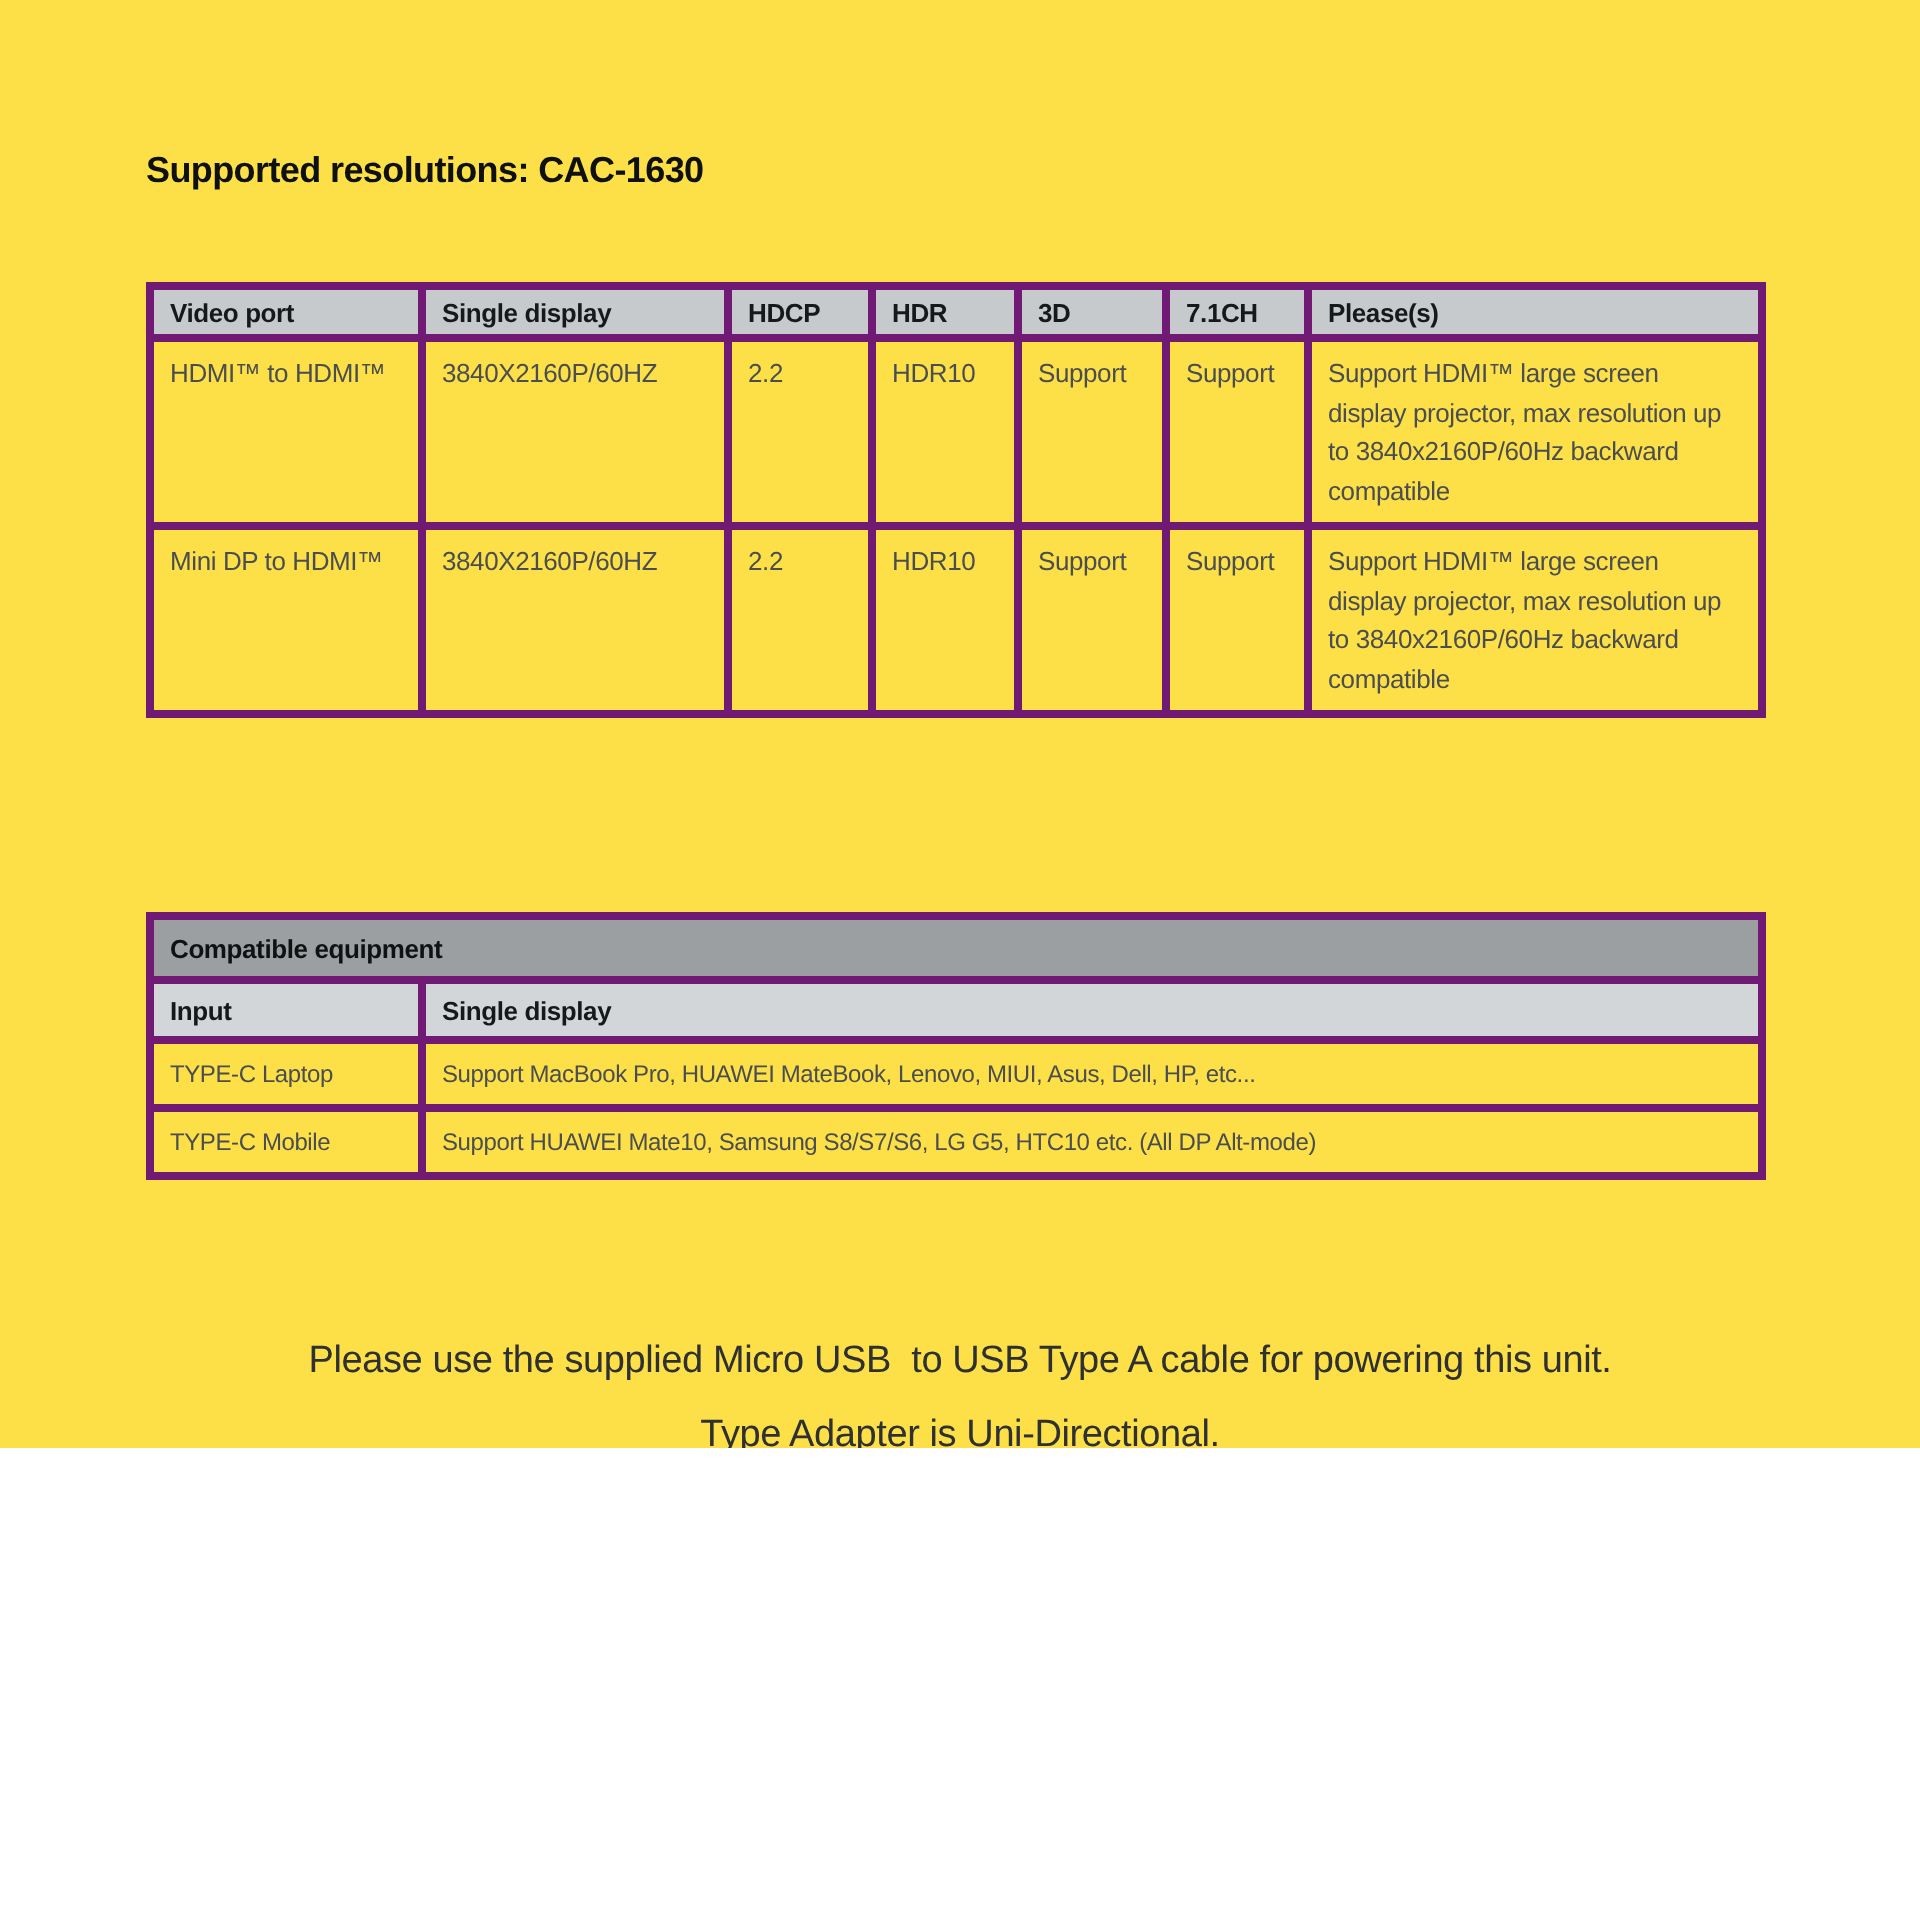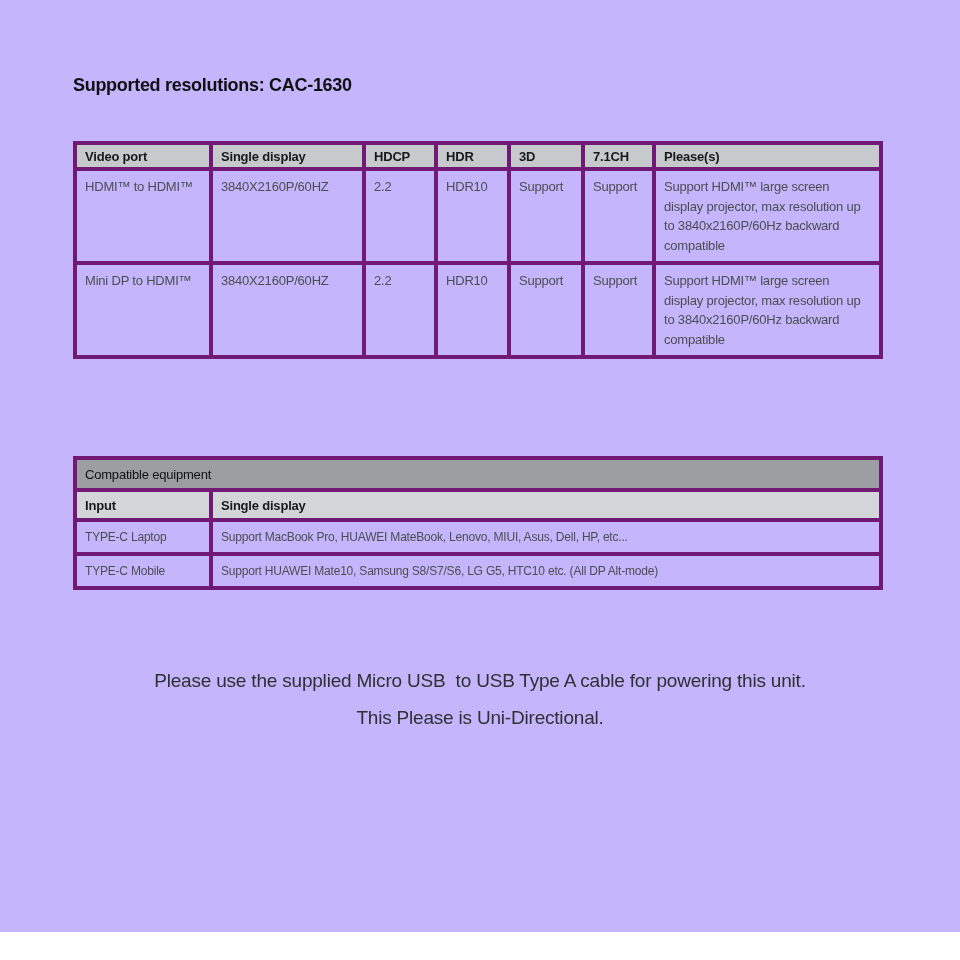--- a/index.html
+++ b/index.html
@@ -1,17 +1,17 @@
 <!DOCTYPE html>
 <html><head>
 <meta charset="utf-8">
 <style>
   html,body { margin:0; padding:0; background:#ffffff; }
   .page {
-    position:relative; width:960px; height:932px; background:#c4b5fd;
+    position:relative; width:960px; height:724px; background:#fde047;
     font-family:"Liberation Sans", sans-serif; overflow:hidden;
   }
   .title {
     position:absolute; left:73px; top:75px; margin:0;
     font-size:18px; font-weight:bold; color:#0f1011; letter-spacing:-0.3px;
   }
   table { border-collapse:collapse; table-layout:fixed; }
   th, td { border:4px solid #701a75; box-sizing:border-box; }
 
   
@@ -25,21 +25,21 @@
     vertical-align:top; padding:6px 8px; font-size:13px; line-height:19.5px;
     color:#4b4e50; letter-spacing:-0.2px;
   }
   .res-row-1 { height:90px; }
   .res-row-2 { height:90px; }
   .res-row-3 { height:88px; }
 
   
   .compat-table { position:absolute; left:73px; top:456px; width:806px; }
   .compat-band td {
-    background:#9b9fa1; font-weight:normal; font-size:13px; color:#101112;
+    background:#9b9fa1; font-weight:bold; font-size:13px; color:#101112;
     height:32px; padding:3px 8px; vertical-align:middle; letter-spacing:-0.2px;margin-top:26px;
   }
   .compat-head th {
     background:#d3d6d8; text-align:left; font-size:13px; color:#17181a;
     height:30px; padding:3px 8px; vertical-align:middle; letter-spacing:-0.2px;
   }
   .compat-table td.data {
     font-size:12px; color:#4b4e50; vertical-align:middle;
     padding:2px 8px; letter-spacing:-0.2px;
   }
@@ -121,16 +121,16 @@
       </tr>
       <tr class="compat-row">
         <td class="data">TYPE-C Mobile</td>
         <td class="data">Support HUAWEI Mate10, Samsung S8/S7/S6, LG G5, HTC10 etc. (All DP Alt-mode)</td>
       </tr>
     </tbody>
   </table>
 
   <div class="notes">
     <div class="note-line">Please use the supplied Micro USB  to USB Type A cable for powering this unit.</div>
-    <div class="note-line">This Please is Uni-Directional.</div>
+    <div class="note-line">Type Adapter is Uni-Directional.</div>
   </div>
 
 </div>
 
 </body></html>

